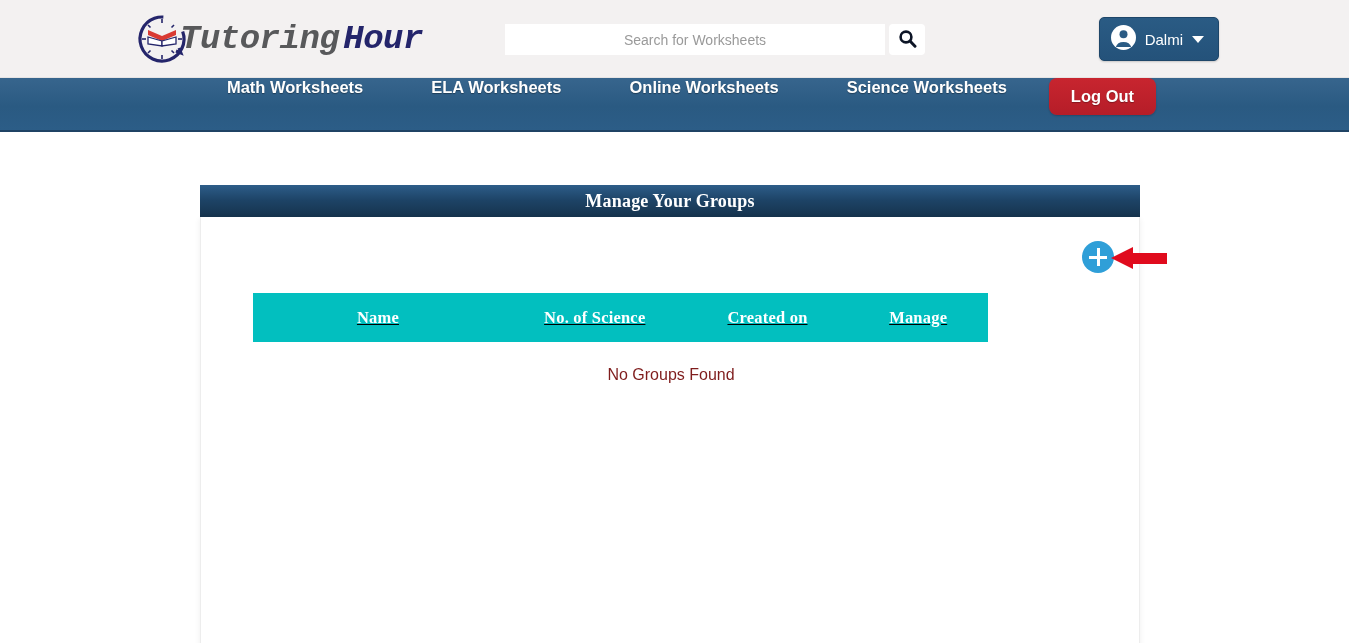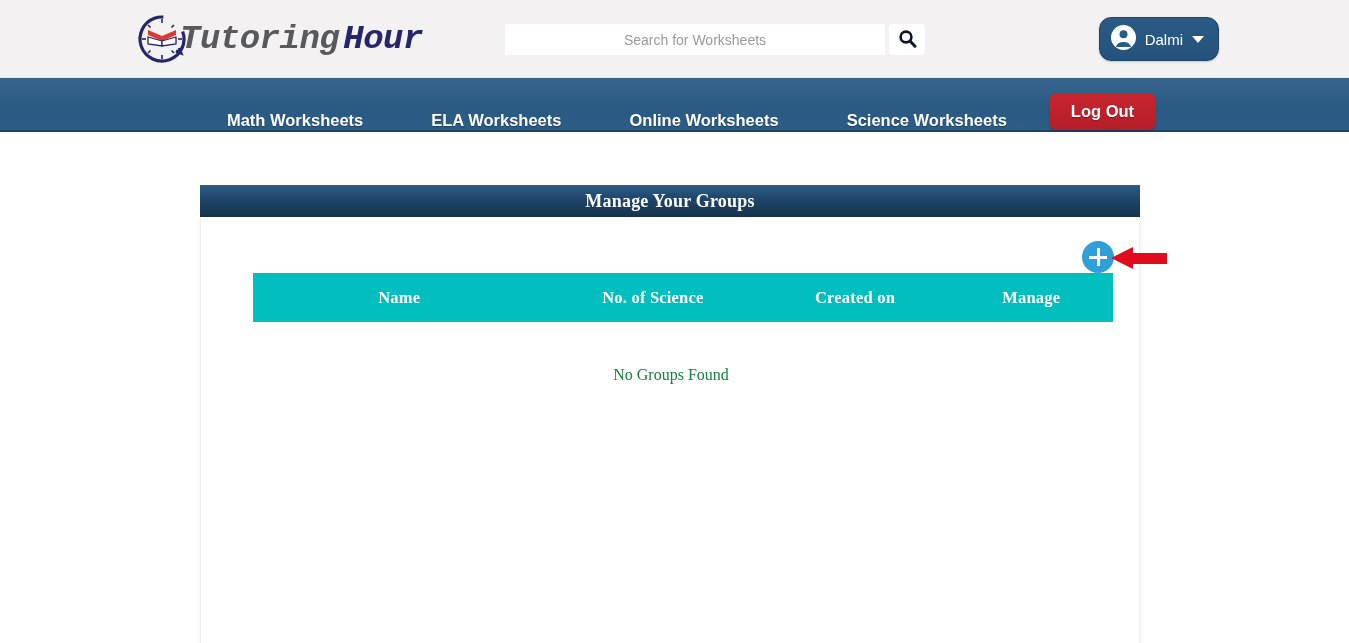--- a/index.html
+++ b/index.html
@@ -87,21 +87,21 @@
   
   .account-btn {
     position: absolute;
     right: 130px;
     top: 17px;
     height: 44px;
     padding: 0 14px 0 11px;
     background: linear-gradient(to bottom, #2a5b84 0%, #24527a 100%);
     border: 1px solid #1e4straight;
     border: 1px solid #1e4669;
-    border-radius: 12px;
+    border-radius: 5px;
     display: flex;
     align-items: center;
     gap: 9px;
     cursor: pointer;
     box-shadow: 0 1px 2px rgba(0,0,0,0.18);
   }
   .acct-name {
     color: #ffffff;
     font-size: 15px;
     font-family: "Liberation Sans", sans-serif;
@@ -115,21 +115,21 @@
 
   
   .navbar {
     width: 1349px;
     height: 54px;
     background: linear-gradient(to bottom, #376punch 0%, #2b5c85 100%);
     background: linear-gradient(to bottom, #336punch 0%, #2b5c85 100%);
     background: linear-gradient(to bottom, #37658d 0%, #2a5a82 55%, #2c5d87 100%);
     border-bottom: 2px solid #1f4364;
     display: flex;
-    align-items: flex-end;
+    align-items: flex-start;
     justify-content: center;
     gap: 0;
   }
   .nav-item {
     color: #ffffff;
     font-size: 16.5px;
     font-weight: bold;
     font-family: "Liberation Sans", sans-serif;
     padding: 0 34px;
     cursor: pointer;
@@ -245,23 +245,24 @@
     width: 0; height: 0;
     border-top: 11px solid transparent;
     border-bottom: 11px solid transparent;
     border-right: 22px solid #e00b1d;
   }
 
   
   .groups-table {
     position: absolute;
     left: 52px;
-    top: 56px;
-    width: 860px;
+    top: 76px;
+    width: 735px;
     border-collapse: collapse;
+    text-decoration: underline;
   }
   .groups-table thead th {
     background: #05bfbf;
     background: #02bfbf;
     color: #ffffff;
     font-family: "Liberation Serif", serif;
     font-size: 16.5px;
     font-weight: bold;
     height: 49px;
     text-align: center;
@@ -272,23 +273,23 @@
   .col-created  { width: 22%; }
   .col-manage   { width: 19%; }
 
   .empty-msg {
     position: absolute;
     left: 52px;
     top: 123px;
     width: 836px;
     text-align: center;
     padding-top: 26px;
-    font-family: Liberation Serif, serif;
+    font-family: Liberation Sans, sans-serif;
     font-size: 16px;
-    color: #15803d;
+    color: #7f1d1d;
   }
 </style>
 </head>
 <body>
 
 <div class="top-header">
 
   <div class="logo">
     <div class="logo-clock">
       <svg width="56" height="56" viewBox="0 0 56 56">

